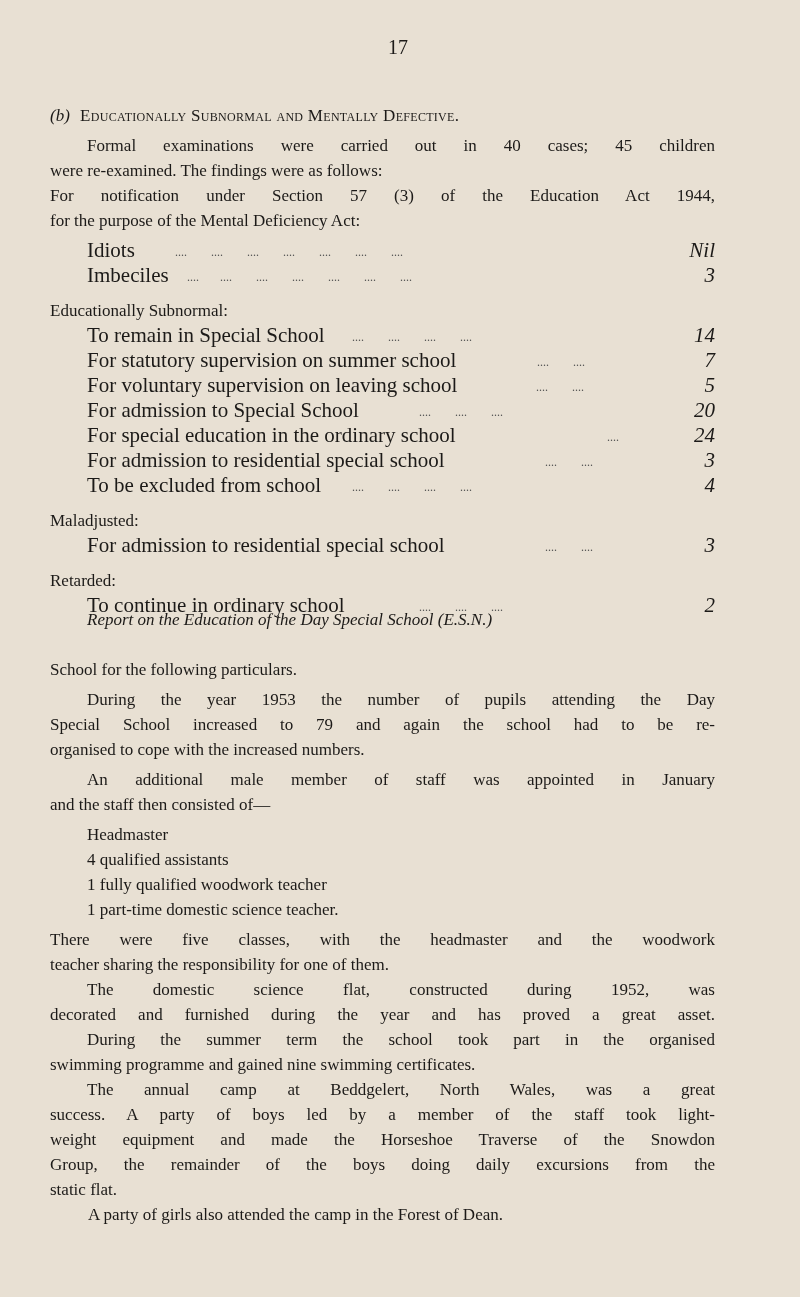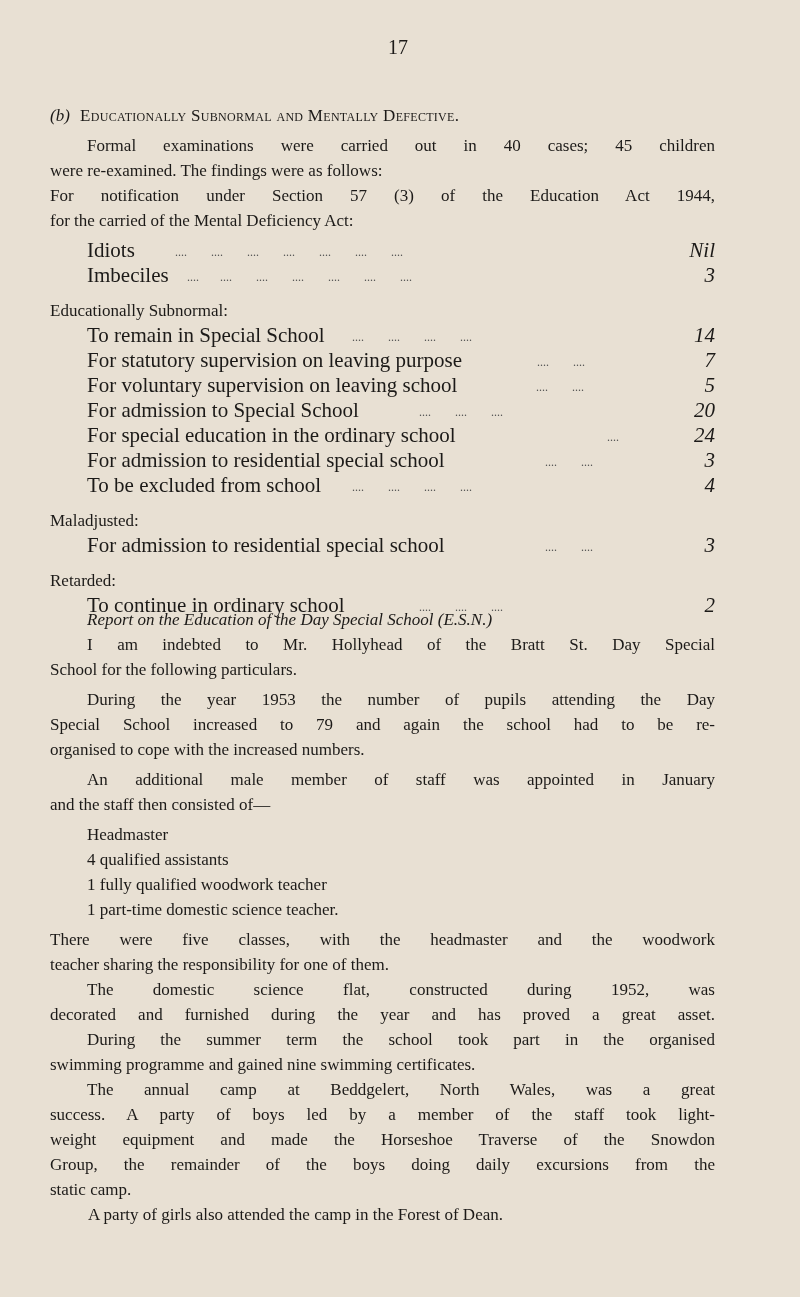--- a/index.html
+++ b/index.html
@@ -29,41 +29,41 @@
   <div class="abs pagenum" style="left:388px; top:36px;">17</div>
 
   <div class="line" style="left:50px; top:103px;">
     <span class="ital">(b)</span>
     <span class="sc" style="margin-left:6px;">Educationally Subnormal and Mentally Defective.</span>
   </div>
 
   <div class="line just" style="left:87px; top:133px; width:628px;">Formal examinations were carried out in 40 cases; 45 children</div>
   <div class="line" style="left:50px; top:158px;">were re-examined. The findings were as follows:</div>
   <div class="line just" style="left:50px; top:183px; width:665px;">For notification under Section 57 (3) of the Education Act 1944,</div>
-  <div class="line" style="left:50px; top:208px;">for the carried of the Mental Deficiency Act:</div>
+  <div class="line" style="left:50px; top:208px;">for the purpose of the Mental Deficiency Act:</div>
 
   <div class="row" style="top:238px;">
     <span class="lbl">Idiots</span>
     <span class="dots" style="left:88px; top:2px;">....&nbsp;&nbsp;&nbsp;&nbsp;&nbsp;&nbsp;&nbsp;&nbsp;....&nbsp;&nbsp;&nbsp;&nbsp;&nbsp;&nbsp;&nbsp;&nbsp;....&nbsp;&nbsp;&nbsp;&nbsp;&nbsp;&nbsp;&nbsp;&nbsp;....&nbsp;&nbsp;&nbsp;&nbsp;&nbsp;&nbsp;&nbsp;&nbsp;....&nbsp;&nbsp;&nbsp;&nbsp;&nbsp;&nbsp;&nbsp;&nbsp;....&nbsp;&nbsp;&nbsp;&nbsp;&nbsp;&nbsp;&nbsp;&nbsp;....</span>
     <span class="val">Nil</span>
   </div>
   <div class="row" style="top:263px;">
     <span class="lbl">Imbeciles</span>
     <span class="dots" style="left:100px; top:2px;">....&nbsp;&nbsp;&nbsp;&nbsp;&nbsp;&nbsp;&nbsp;....&nbsp;&nbsp;&nbsp;&nbsp;&nbsp;&nbsp;&nbsp;&nbsp;....&nbsp;&nbsp;&nbsp;&nbsp;&nbsp;&nbsp;&nbsp;&nbsp;....&nbsp;&nbsp;&nbsp;&nbsp;&nbsp;&nbsp;&nbsp;&nbsp;....&nbsp;&nbsp;&nbsp;&nbsp;&nbsp;&nbsp;&nbsp;&nbsp;....&nbsp;&nbsp;&nbsp;&nbsp;&nbsp;&nbsp;&nbsp;&nbsp;....</span>
     <span class="val">3</span>
   </div>
 
   <div class="line" style="left:50px; top:298px;">Educationally Subnormal:</div>
   <div class="row" style="top:323px;">
     <span class="lbl">To remain in Special School</span>
     <span class="dots" style="left:265px; top:2px;">....&nbsp;&nbsp;&nbsp;&nbsp;&nbsp;&nbsp;&nbsp;&nbsp;....&nbsp;&nbsp;&nbsp;&nbsp;&nbsp;&nbsp;&nbsp;&nbsp;....&nbsp;&nbsp;&nbsp;&nbsp;&nbsp;&nbsp;&nbsp;&nbsp;....</span>
     <span class="val">14</span>
   </div>
   <div class="row" style="top:348px;">
-    <span class="lbl">For statutory supervision on leaving purpose</span>
+    <span class="lbl">For statutory supervision on summer school</span>
     <span class="dots" style="left:450px; top:2px;">....&nbsp;&nbsp;&nbsp;&nbsp;&nbsp;&nbsp;&nbsp;&nbsp;....</span>
     <span class="val">7</span>
   </div>
   <div class="row" style="top:373px;">
     <span class="lbl">For voluntary supervision on leaving school</span>
     <span class="dots" style="left:449px; top:2px;">....&nbsp;&nbsp;&nbsp;&nbsp;&nbsp;&nbsp;&nbsp;&nbsp;....</span>
     <span class="val">5</span>
   </div>
   <div class="row" style="top:398px;">
     <span class="lbl">For admission to Special School</span>
@@ -98,21 +98,20 @@
     <span class="lbl">To continue in ordinary school</span>
     <span class="dots" style="left:332px; top:2px;">....&nbsp;&nbsp;&nbsp;&nbsp;&nbsp;&nbsp;&nbsp;&nbsp;....&nbsp;&nbsp;&nbsp;&nbsp;&nbsp;&nbsp;&nbsp;&nbsp;....</span>
     <span class="val">2</span>
   </div>
 
   <div class="line" style="left:87px; top:606px; top:607px;">
     <span class="ital">Report on the Education of the Day Special School</span>
     <span class="ital">(E.S.N.)</span>
   </div>
 
-  <div class="line just" style="left:87px; top:632px; width:628px;">I am indebted to Mr. Hollyhead of the Bratt St. Day Special</div>
   <div class="line" style="left:50px; top:657px;">School for the following particulars.</div>
 
   <div class="line just" style="left:87px; top:687px; width:628px;">During the year 1953 the number of pupils attending the Day</div>
   <div class="line just" style="left:50px; top:712px; width:665px;">Special School increased to 79 and again the school had to be re-</div>
   <div class="line" style="left:50px; top:737px;">organised to cope with the increased numbers.</div>
 
   <div class="line just" style="left:87px; top:767px; width:628px;">An additional male member of staff was appointed in January</div>
   <div class="line" style="left:50px; top:792px;">and the staff then consisted of—</div>
 
   <div class="line" style="left:87px; top:822px;">Headmaster</div>
@@ -126,17 +125,17 @@
   <div class="line just" style="left:87px; top:977px; width:628px;">The domestic science flat, constructed during 1952, was</div>
   <div class="line just" style="left:50px; top:1002px; width:665px;">decorated and furnished during the year and has proved a great asset.</div>
 
   <div class="line just" style="left:87px; top:1027px; width:628px;">During the summer term the school took part in the organised</div>
   <div class="line" style="left:50px; top:1052px;">swimming programme and gained nine swimming certificates.</div>
 
   <div class="line just" style="left:87px; top:1077px; width:628px;">The annual camp at Beddgelert, North Wales, was a great</div>
   <div class="line just" style="left:50px; top:1102px; width:665px;">success. A party of boys led by a member of the staff took light-</div>
   <div class="line just" style="left:50px; top:1127px; width:665px;">weight equipment and made the Horseshoe Traverse of the Snowdon</div>
   <div class="line just" style="left:50px; top:1152px; width:665px;">Group, the remainder of the boys doing daily excursions from the</div>
-  <div class="line" style="left:50px; top:1177px;">static camp.</div>
+  <div class="line" style="left:50px; top:1177px;">static flat.</div>
 
   <div class="line" style="left:68px; top:1202px;margin-left:20px;">A party of girls also attended the camp in the Forest of Dean.</div>
 
 </div>
 
 </body></html>

